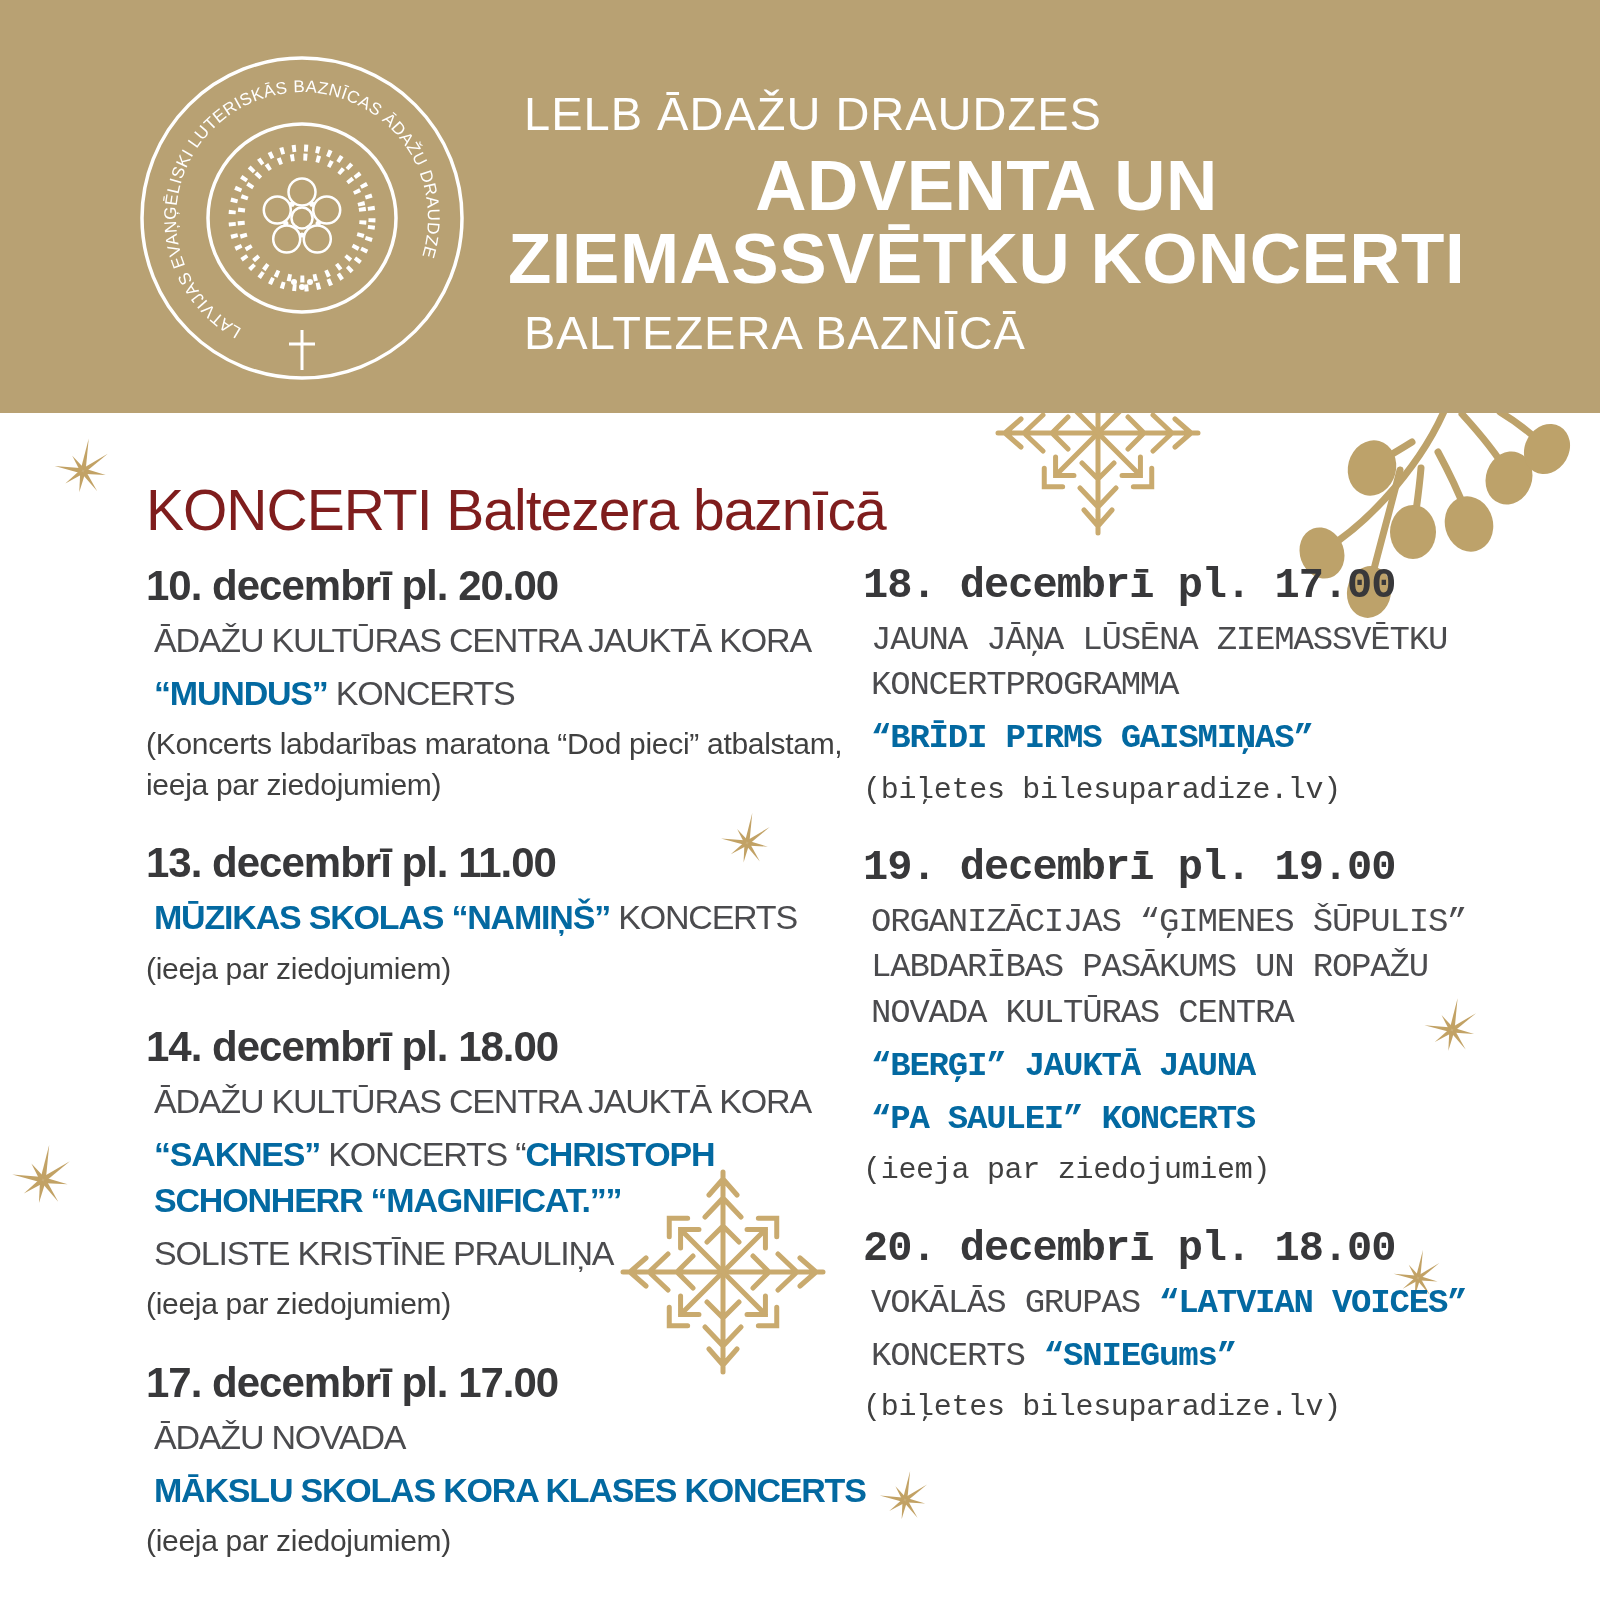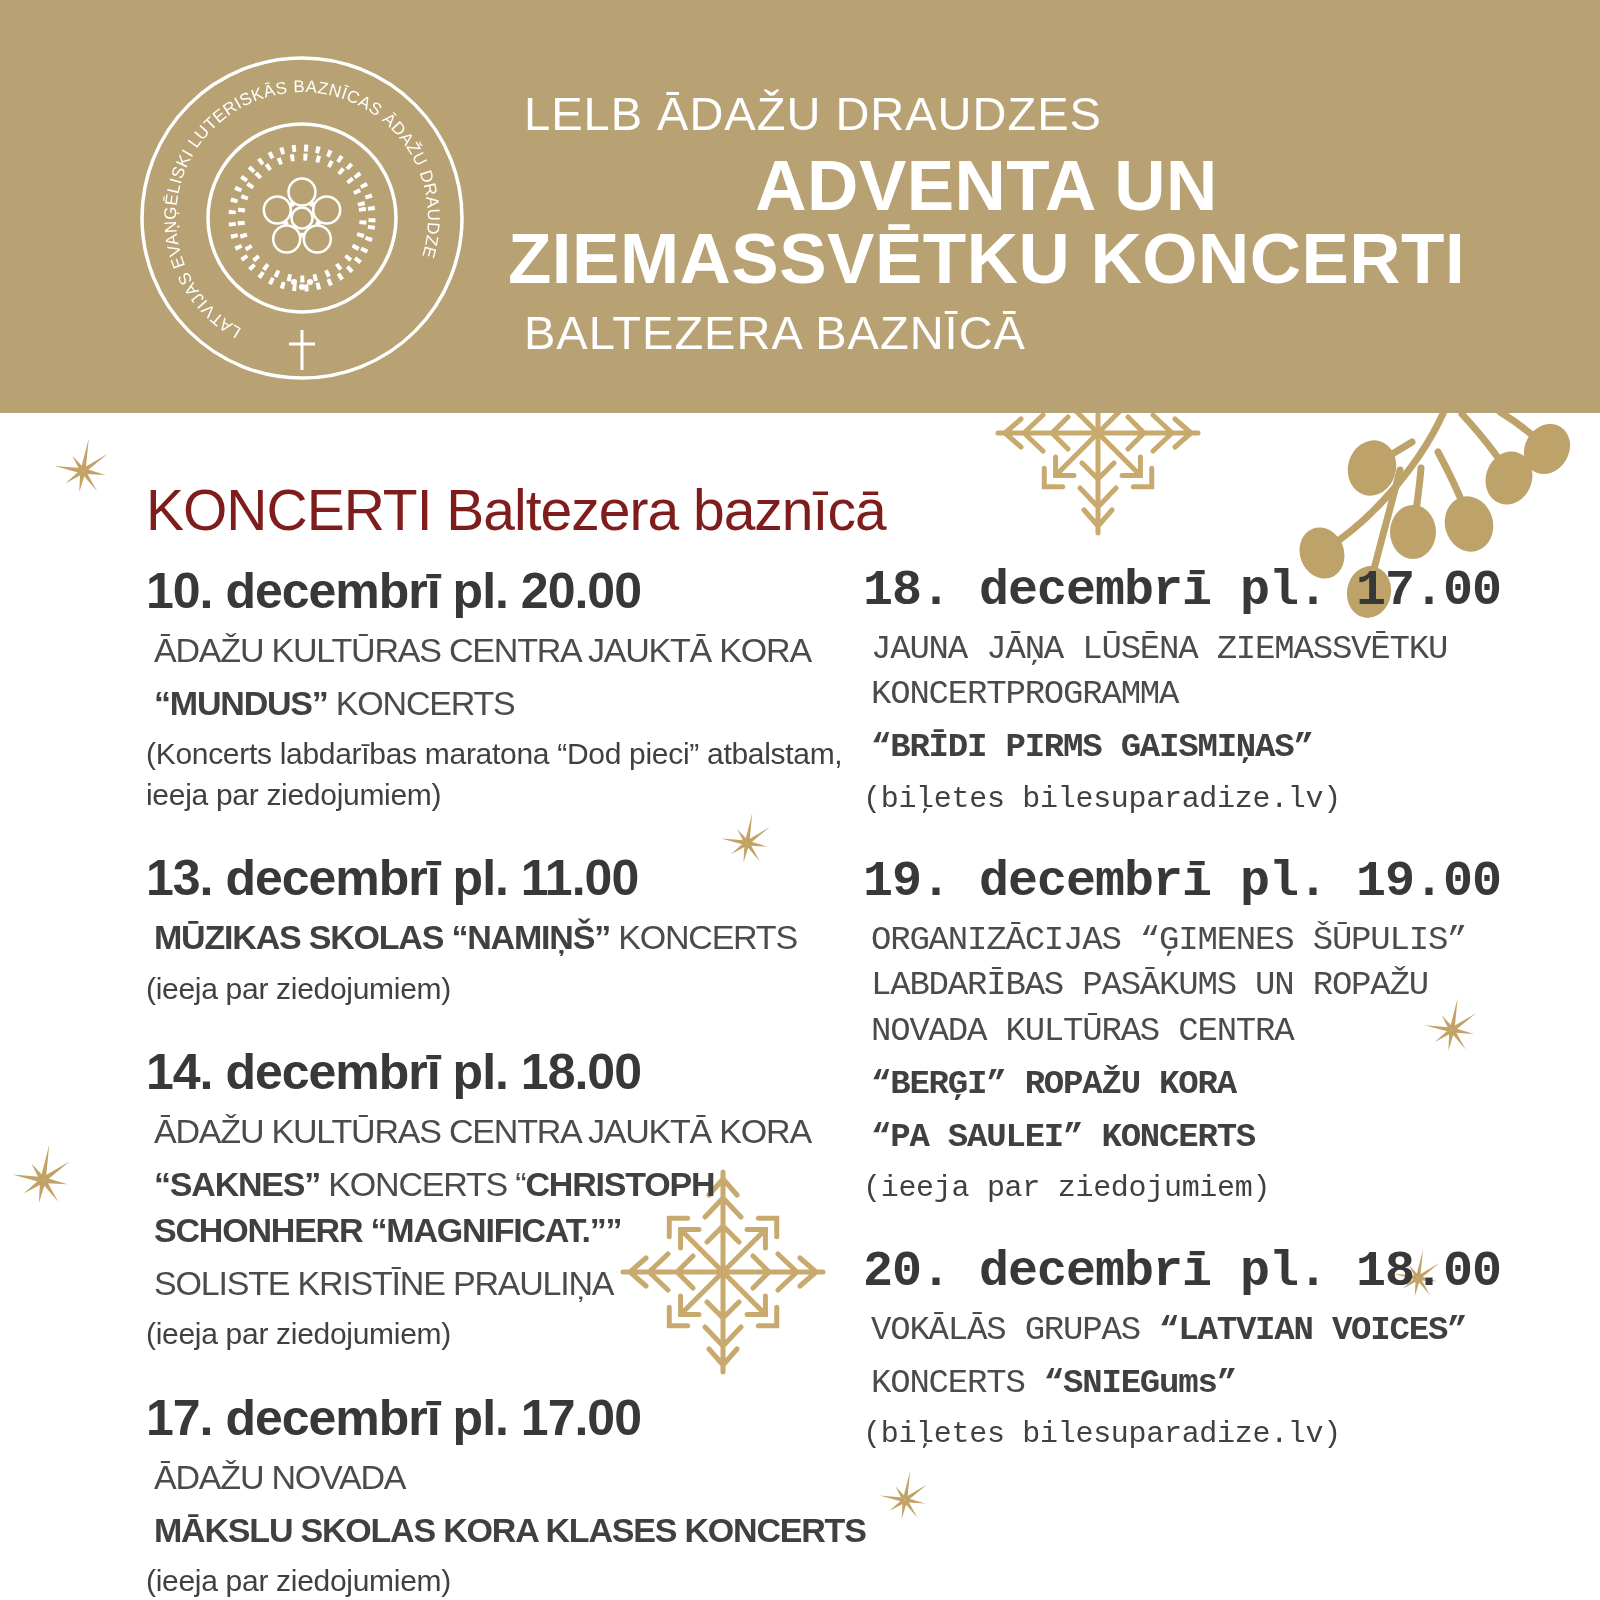--- a/index.html
+++ b/index.html
@@ -22,27 +22,27 @@
   .section-title{
     position:absolute;left:146px;top:477px;margin:0;
     font-size:57px;font-weight:400;letter-spacing:-1px;color:#7f1d1d;
   }
   
   .col{position:absolute;top:562px;}
   .col-left{left:146px;width:730px;}
   .col-right{left:863px;width:660px;font-family:Liberation Mono, monospace;}
   .event{margin:0 0 34px 0;}
   .event-date{
-    margin:0 0 6px 0;font-size:50px;font-weight:800;letter-spacing:-1px;color:#38383a;
+    margin:0 0 6px 0;font-size:42px;font-weight:800;letter-spacing:-1px;color:#38383a;
   }
   .event-line{
     margin:8px;font-size:34px;line-height:1.33;letter-spacing:-1.2px;color:#4b4b4e;
     text-transform:none;
   }
-  .event-line strong{font-weight:700;color:#404040;}
+  .event-line strong{font-weight:700;color:#0369a1;}
   .event-note{
     margin:2px 0 0 0;font-size:30px;line-height:1.35;letter-spacing:-0.3px;color:#404040;
   }
   
   .deco{position:absolute;pointer-events:none;}
   .flake-top-wrap{position:absolute;left:993px;top:413px;width:210px;height:130px;overflow:hidden;pointer-events:none;}
   .flake-top-wrap svg{display:block;margin-top:-85px;}
   .hidden-defs{position:absolute;width:0;height:0;overflow:hidden;}
 </style>
 </head>
@@ -209,21 +209,21 @@
   <div class="col col-right">
       <article class="event">
         <h3 class="event-date">18. decembrī pl. 17.00</h3>
         <p class="event-line"><span>JAUNA JĀŅA LŪSĒNA ZIEMASSVĒTKU KONCERTPROGRAMMA</span></p>
         <p class="event-line"><strong>“BRĪDI PIRMS GAISMIŅAS”</strong></p>
         <p class="event-note">(biļetes bilesuparadize.lv)</p>
       </article>
       <article class="event">
         <h3 class="event-date">19. decembrī pl. 19.00</h3>
         <p class="event-line"><span>ORGANIZĀCIJAS “ĢIMENES ŠŪPULIS” LABDARĪBAS PASĀKUMS UN ROPAŽU NOVADA KULTŪRAS CENTRA</span></p>
-        <p class="event-line"><strong>“BERĢI” ROPAŽU KORA</strong></p>
+        <p class="event-line"><strong>“BERĢI” JAUKTĀ JAUNA</strong></p>
         <p class="event-line"><strong>“PA SAULEI” KONCERTS</strong></p>
         <p class="event-note">(ieeja par ziedojumiem)</p>
       </article>
       <article class="event">
         <h3 class="event-date">20. decembrī pl. 18.00</h3>
         <p class="event-line"><span>VOKĀLĀS GRUPAS </span><strong>“LATVIAN VOICES”</strong></p>
         <p class="event-line"><span>KONCERTS </span><strong>“SNIEGums”</strong></p>
         <p class="event-note">(biļetes bilesuparadize.lv)</p>
       </article>
     </div>

